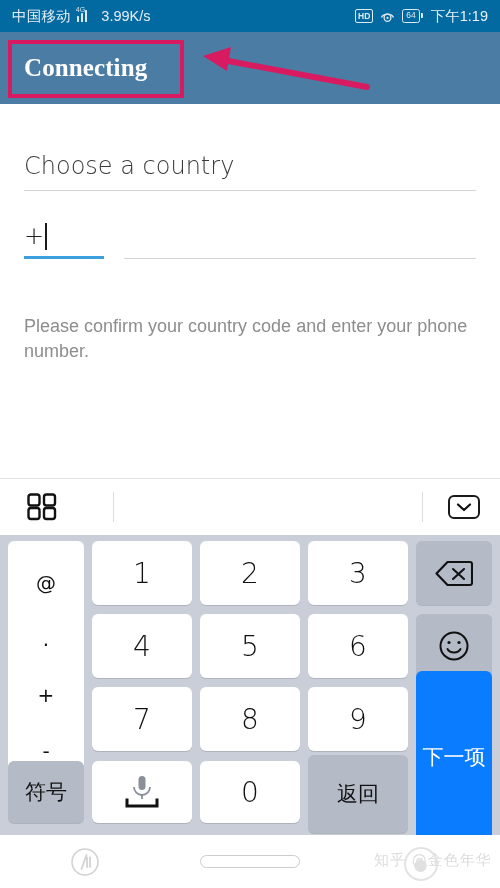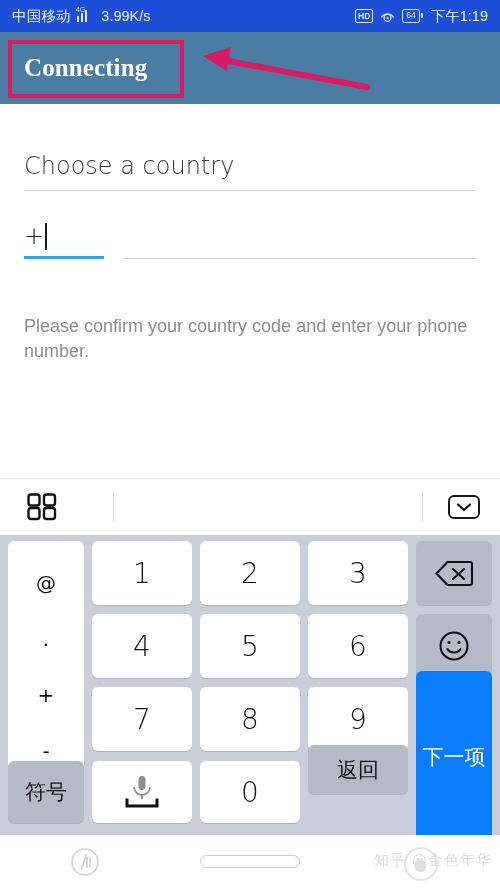--- a/index.html
+++ b/index.html
@@ -7,21 +7,21 @@
     width: 500px; height: 888px;
     background: #ffffff;
     font-family: "Liberation Sans", sans-serif;
     overflow: hidden;
   }
   #screen { position: relative; width: 500px; height: 888px; background:#fff; }
 
   
   .statusbar {
     position:absolute; top:0; left:0; width:500px; height:32px;
-    background:#1d4ed8; color:#dde7ef;
+    background:#0369a1; color:#dde7ef;
     display:flex; align-items:center; padding:0 12px;
     font-size:14px;
   }
   .sb-left { display:flex; align-items:center; gap:6px; }
   .sb-carrier { font-size:14.5px; color:#e6eef4; letter-spacing:.2px; }
   .sig { display:flex; align-items:flex-end; gap:1.5px; height:12px; position:relative; }
   .sig i { display:block; width:2.5px; background:#dfe9f0; border-radius:.5px; }
   .sig i:nth-child(1){height:4px} .sig i:nth-child(2){height:6px}
   .sig i:nth-child(3){height:9px} .sig i:nth-child(4){height:12px}
   .sig-g { position:absolute; top:-4px; left:-1px; font-size:7px; color:#dfe9f0; line-height:1; }
@@ -282,21 +282,21 @@
     <div class="key key-gray key-cn" style="left:8px; top:226px; width:76px; height:62px;">符号</div>
     <div class="key key-white" style="left:92px; top:226px; width:100px; height:62px;">
       <svg width="56" height="40" viewBox="0 0 56 40">
         <rect x="24.5" y="4" width="7" height="14" rx="3.5" fill="#8b8f99"></rect>
         <path d="M20 15 a8 8 0 0 0 16 0" fill="none" stroke="#8b8f99" stroke-width="1.8"></path>
         <line x1="28" y1="23" x2="28" y2="27" stroke="#8b8f99" stroke-width="1.8"></line>
         <path d="M13 28 v6 H43 v-6" fill="none" stroke="#111" stroke-width="3" stroke-linecap="square"></path>
       </svg>
     </div>
     <div class="key key-white key-num" style="left:200px; top:226px; width:100px; height:62px;">0</div>
-    <div class="key key-gray key-cn" style="left:308px; top:210px; width:100px; height:49px;">返回</div>
+    <div class="key key-gray key-cn" style="left:308px; top:220px; width:100px; height:78px;">返回</div>
   </div>
 
   <div class="navbar">
     <div class="nav-back">
       <svg width="30" height="30" viewBox="0 0 30 30">
         <circle cx="15" cy="15" r="13" fill="none" stroke="#d2d2d2" stroke-width="1.6"></circle>
         <path d="M16.5 8 L11.5 22" stroke="#d2d2d2" stroke-width="1.8" stroke-linecap="round"></path>
         <line x1="17" y1="10.5" x2="17" y2="20" stroke="#d2d2d2" stroke-width="1.8" stroke-linecap="round"></line>
         <line x1="20" y1="10.5" x2="20" y2="20" stroke="#d2d2d2" stroke-width="1.8" stroke-linecap="round"></line>
       </svg>

